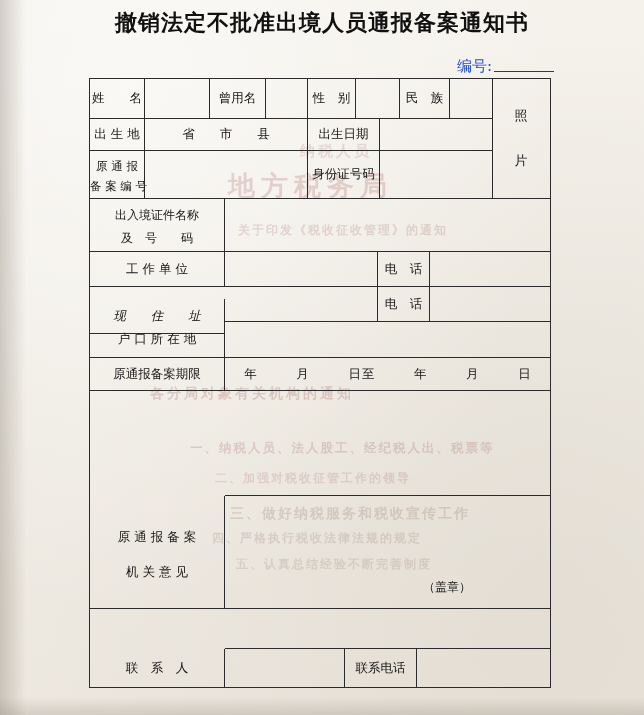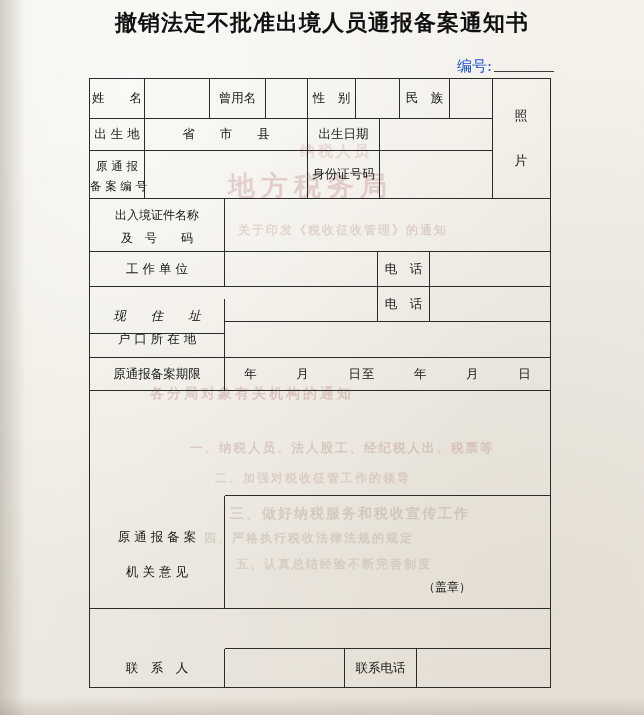--- a/index.html
+++ b/index.html
@@ -179,21 +179,21 @@
   }
   .ghost-l5 {
     top: 505px;
     left: 230px;
     font-size: 14px;
     letter-spacing: 2px;
     color: rgba(120,90,70,0.20);
   }
   .ghost-l6 {
     top: 530px;
-    left: 204px;
+    left: 212px;
     font-size: 12px;
     letter-spacing: 2px;
     color: rgba(120,90,70,0.18);
   }
   .ghost-l7 {
     top: 556px;
     left: 236px;
     font-size: 12px;
     letter-spacing: 2px;
     color: rgba(120,90,70,0.16);

